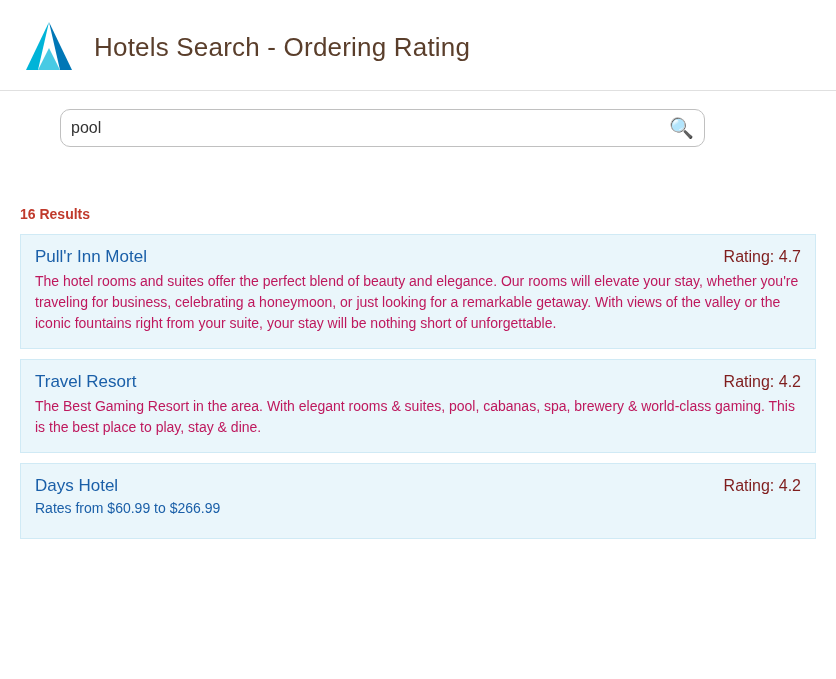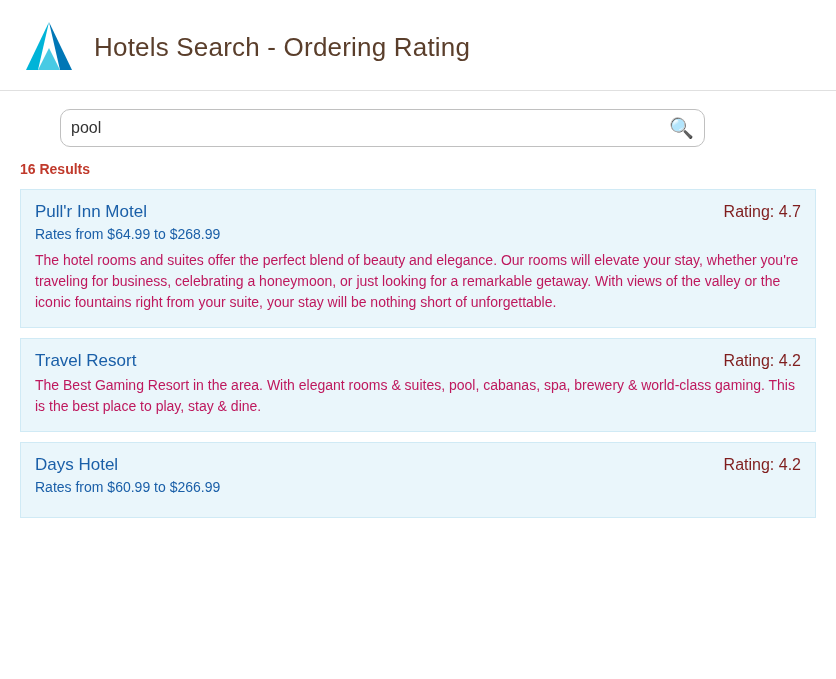--- a/index.html
+++ b/index.html
@@ -65,20 +65,21 @@
       color: #1a73e8;
       font-size: 20px;
       cursor: pointer;
       margin-left: 6px;
     }
 
     .results-count {
       padding: 4px 20px 12px 20px;
       font-size: 14px;
       color: #c0392b;
+      margin-top: 45px;
     }
 
     .results-count span {
       font-weight: bold;
     }
 
     .results-area {
       padding: 0 20px;
       overflow-y: auto;
       max-height: 510px;
@@ -163,21 +164,20 @@
   <span>Results</span>
 </div>
 
 <div class="results-area">
 
 <div class="hotel-card">
       <div class="hotel-card-header">
         <span class="hotel-name">Pull'r Inn Motel</span>
         <span class="hotel-rating">Rating: 4.7</span>
       </div>
-      <div class="hotel-rates">Rates from $64.99 to $268.99</div>
       <div class="hotel-description">The hotel rooms and suites offer the perfect blend of beauty and elegance. Our rooms will elevate your stay, whether you're traveling for business, celebrating a honeymoon, or just looking for a remarkable getaway. With views of the valley or the iconic fountains right from your suite, your stay will be nothing short of unforgettable.</div>
     </div>
     <div class="hotel-card">
       <div class="hotel-card-header">
         <span class="hotel-name">Travel Resort</span>
         <span class="hotel-rating">Rating: 4.2</span>
       </div>
       <div class="hotel-description">The Best Gaming Resort in the area.  With elegant rooms &amp; suites, pool, cabanas, spa, brewery &amp; world-class gaming.  This is the best place to play, stay &amp; dine.</div>
     </div>
     <div class="hotel-card">

